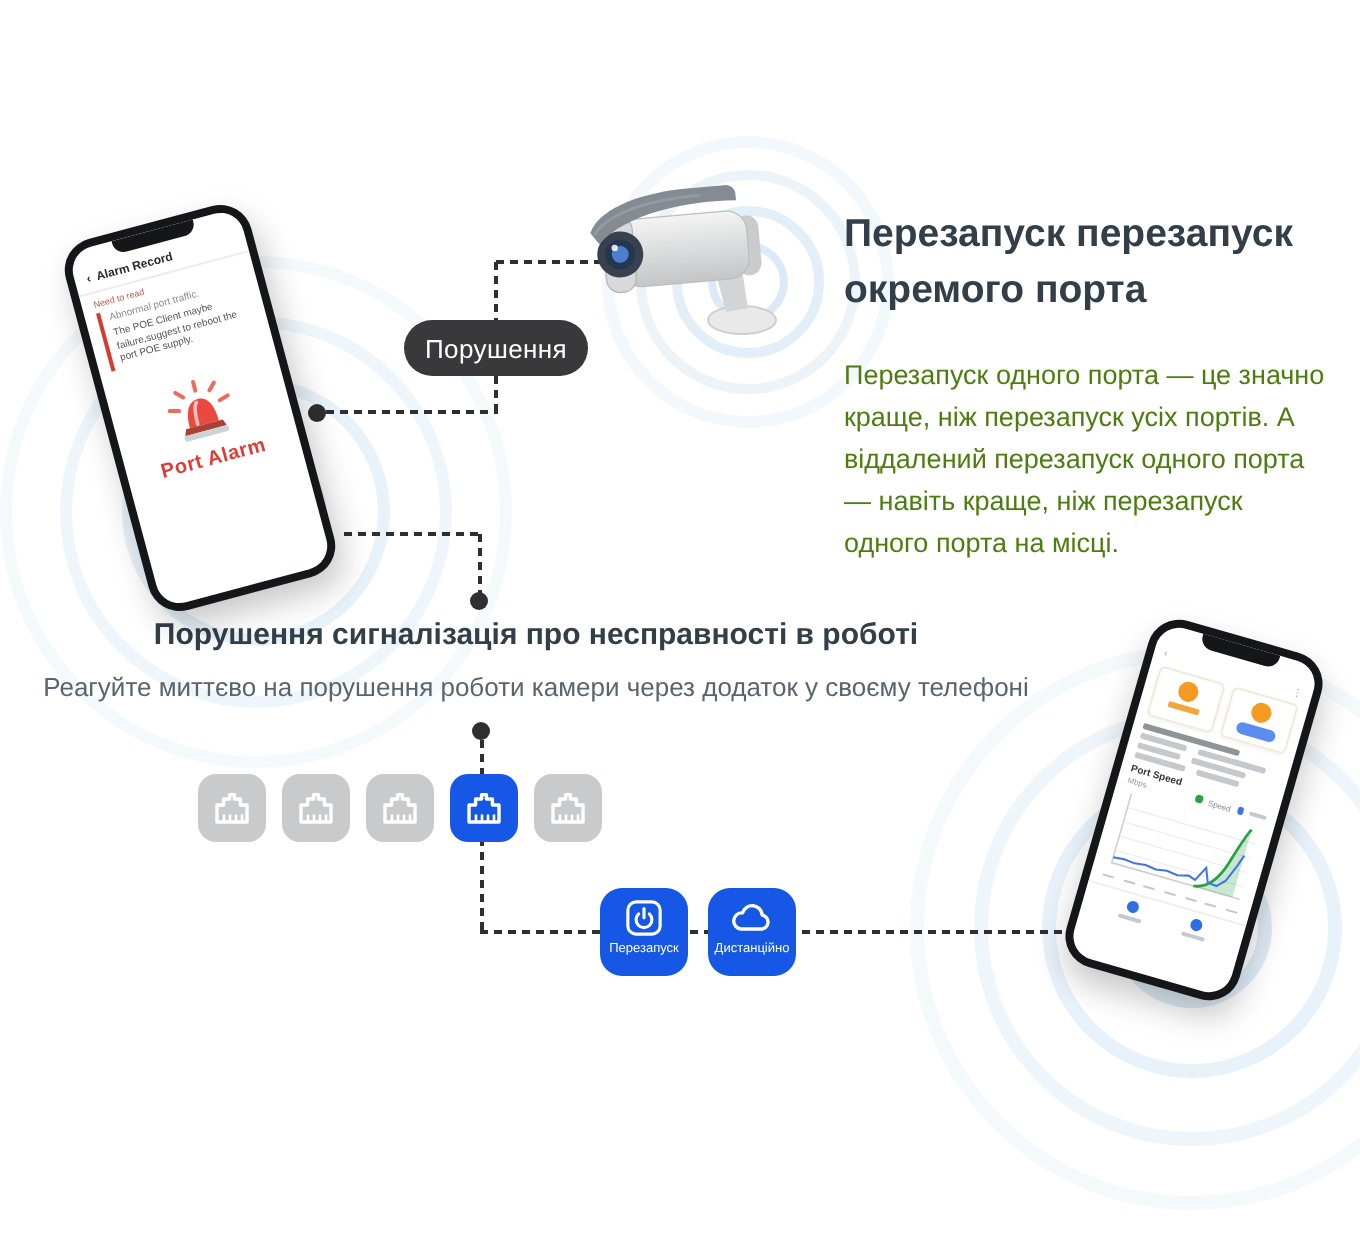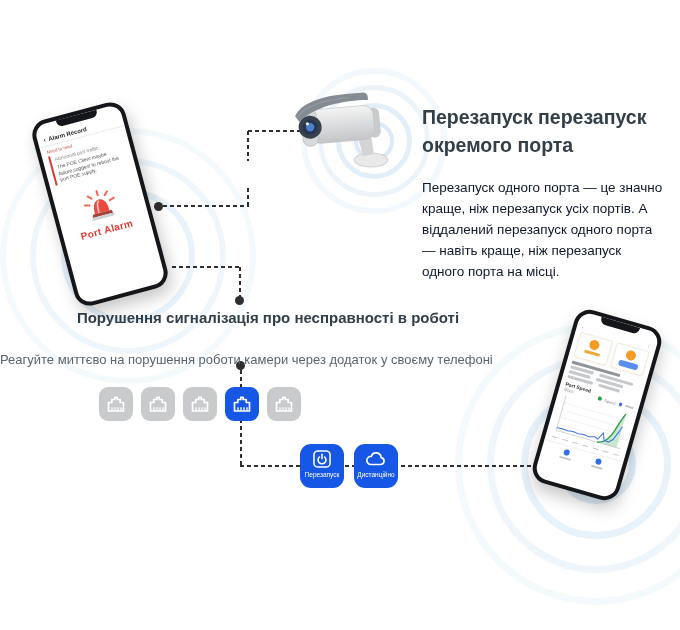--- a/index.html
+++ b/index.html
@@ -17,28 +17,28 @@
   .dot{position:absolute;width:9px;height:9px;border-radius:50%;background:#2f2f31;z-index:2;}
 
   
   .pill{position:absolute;left:202px;top:160px;width:92px;height:28px;background:#39393b;
         border-radius:14px;color:#fff;font-size:13px;display:flex;align-items:center;
         justify-content:center;z-index:2;letter-spacing:.2px;}
 
   
   .side-title{position:absolute;left:422px;top:103px;width:244px;font-size:19.5px;font-weight:bold;
               color:#323e48;line-height:1.45;z-index:2;}
-  .side-body{position:absolute;left:422px;top:178px;width:242px;font-size:13.5px;color:#0f172a;
+  .side-body{position:absolute;left:422px;top:178px;width:242px;font-size:13.5px;color:#4d7c0f;
              line-height:1.55;z-index:2;}
 
   
   .heading{position:absolute;left:0;top:309px;width:536px;text-align:center;font-size:15px;
            font-weight:bold;color:#323e48;z-index:2;}
-  .subheading{position:absolute;left:0;top:336px;width:536px;font-size:13px;
-              color:#5a646e;z-index:2;margin-top:16px;}
+  .subheading{position:absolute;left:0;top:336px;width:536px;text-align:center;font-size:13px;
+              color:#5a646e;z-index:2;}
 
   
   .ports{position:absolute;left:99px;top:387px;display:flex;gap:8px;z-index:2;}
   .port{width:34px;height:34px;border-radius:9px;background:#c8cacc;display:flex;
         align-items:center;justify-content:center;}
   .port.active{background:#1757e5;}
 
   
   .action{position:absolute;width:44px;height:44px;border-radius:11px;background:#1757e5;z-index:2;
           display:flex;flex-direction:column;align-items:center;justify-content:flex-start;
@@ -141,20 +141,23 @@
       <rect x="10" y="15" width="15" height="38" rx="7" fill="#d7d9db" stroke="#b3b3b3" stroke-width="0.6"></rect>
       <circle cx="18" cy="34" r="11.5" fill="#37424e"></circle>
       <circle cx="18" cy="34" r="7.5" fill="#253750"></circle>
       <circle cx="18" cy="34" r="4.2" fill="#4b80cf"></circle>
       <circle cx="15.5" cy="30.5" r="1.6" fill="#ffffff" opacity="0.85"></circle>
       <path d="M4 22 C10 9 34 4 54 4 L74 4 Q78 5 78 9 L78 12 C54 10 22 14 8 28 Z" fill="#848b92"></path>
       <path d="M6 23 C14 13 34 8 60 8" fill="none" stroke="#9aa1a8" stroke-width="1.4" opacity="0.7"></path>
     </g>
   </svg>
 
+  <div class="pill">
+    <span>Порушення</span>
+  </div>
 
   <div class="side-title">Перезапуск перезапуск окремого порта</div>
   <div class="side-body">Перезапуск одного порта — це значно краще, ніж перезапуск усіх портів. А віддалений перезапуск одного порта — навіть краще, ніж перезапуск одного порта на місці.</div>
 
   <div class="heading">Порушення сигналізація про несправності в роботі</div>
   <div class="subheading">Реагуйте миттєво на порушення роботи камери через додаток у своєму телефоні</div>
 
   <div class="ports">
     <div class="port">
       <svg width="24" height="24" viewBox="0 0 24 24">

